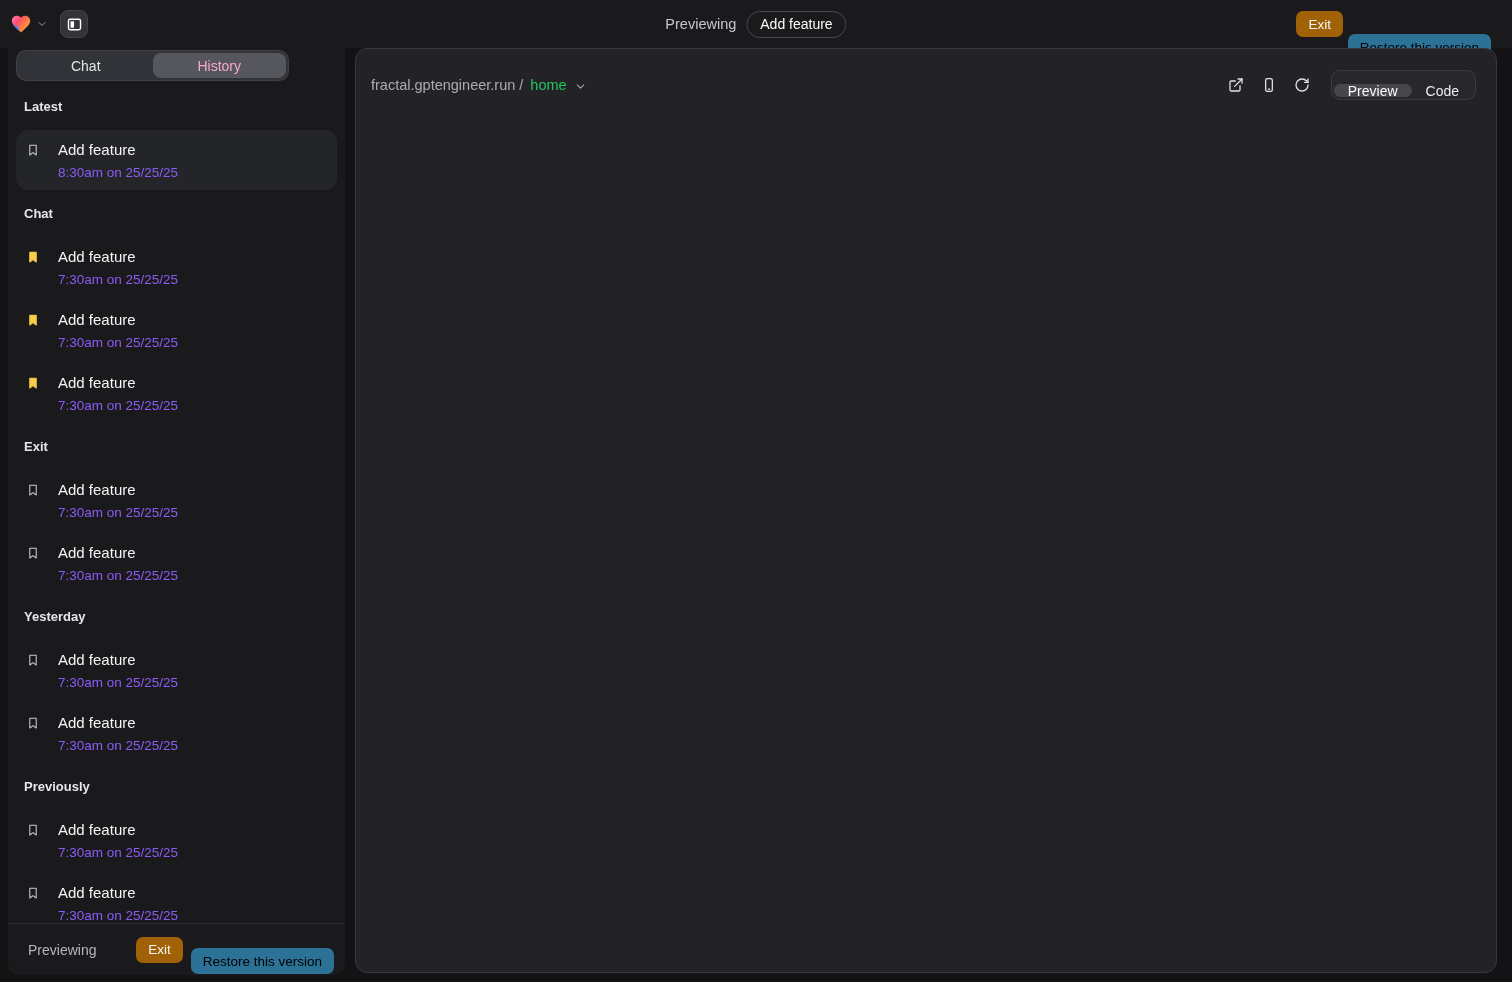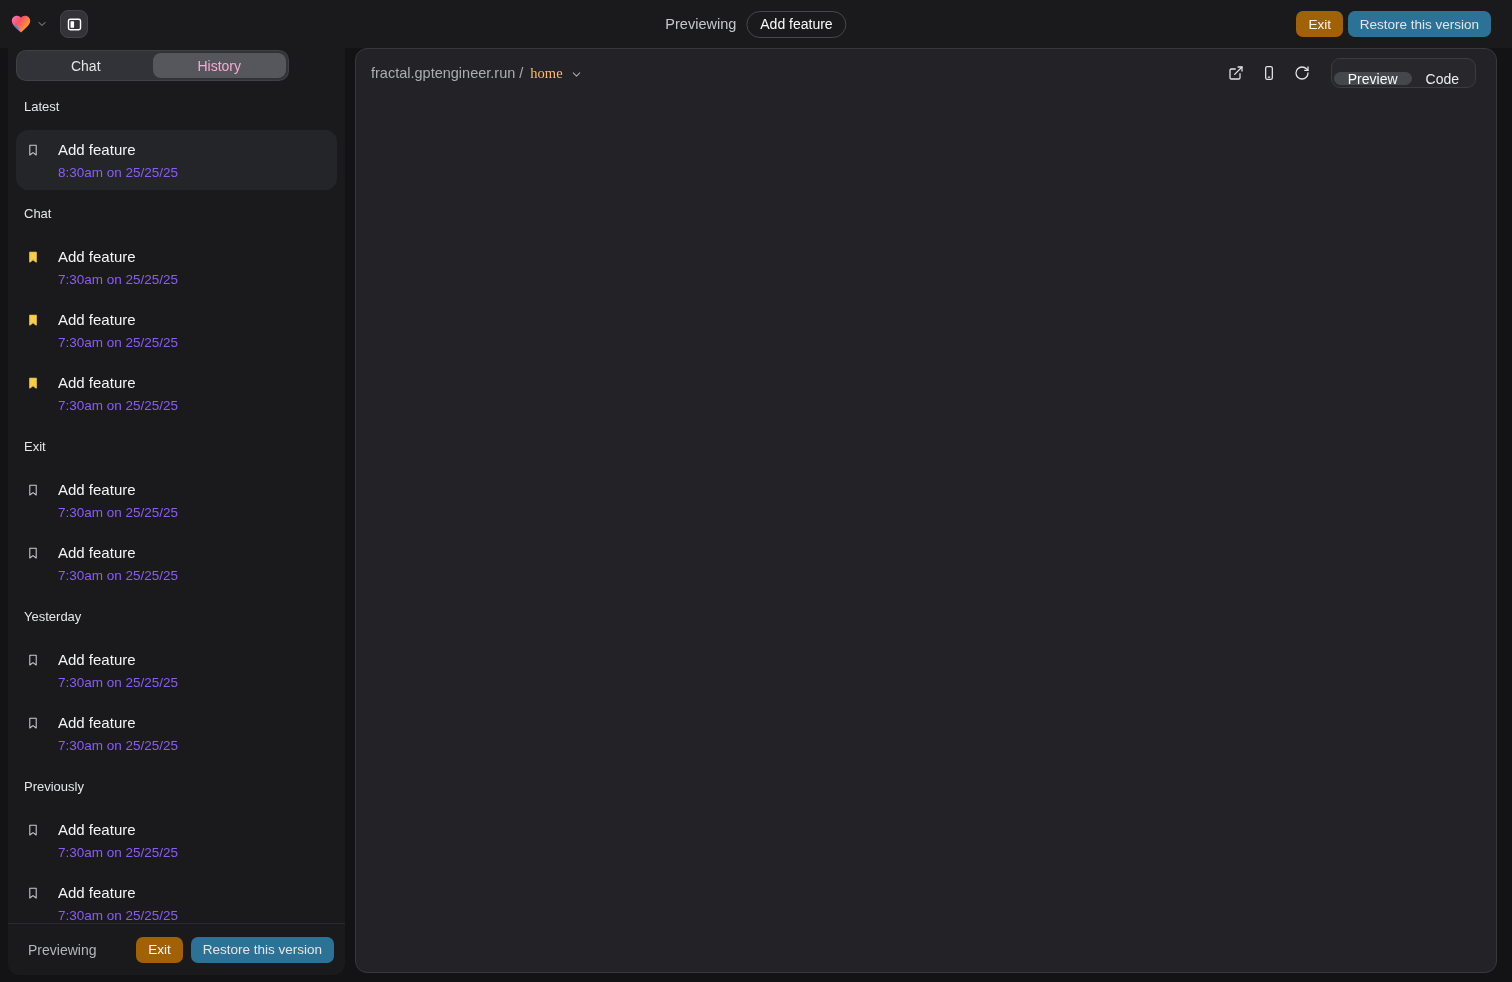--- a/index.html
+++ b/index.html
@@ -32,21 +32,21 @@
   .version-pill {
     border:1px solid #47484c; border-radius:999px; padding:4px 13px 5px;
     font-size:14px; color:#fafafa; background:transparent;
   }
   .btn {
     display:inline-flex; align-items:center; justify-content:center;
     height:26px; padding:0 12px; border-radius:7px; font-size:13.5px;
     border:none; cursor:pointer; white-space:nowrap;
   }
   .btn-exit { background:#a16207; color:#f5f5f6; }
-  .btn-restore { background:#2b7296; color:#e5e5e5; }
+  .btn-restore { background:#2b7296; color:#000000;margin-top:23px; }
   .topbar .btn-exit { position:absolute; top:11px; right:169px; }
   .topbar .btn-restore { position:absolute; top:11px; right:21px; }
 
   
   .sidebar {
     position:absolute; left:8px; top:48px; width:337px; height:927px;
     background:#1a1a1c; border-radius:0 0 12px 12px;
   }
   .side-tabs {
     position:absolute; left:8px; top:2px; width:273px; height:31px;
@@ -57,21 +57,21 @@
     flex:1; display:flex; align-items:center; justify-content:center;
     font-size:14px; color:#e2e4e6; border-radius:8px;
   }
   .side-tab.active { background:#55575c; color:#f9a8d4; }
 
   .history-list {
     position:absolute; left:0; top:42px; width:337px; height:833px;
     padding:0 8px; overflow:hidden;
   }
   .section-title {
-    font-size:13px; line-height:16px; color:#e4e6e8; font-weight:400;
+    font-size:13px; line-height:16px; color:#e4e6e8; font-weight:700;
     margin:25px 0 26px 8px;
   }
   .section-title:first-child { margin-top:9px; }
   .hitem { margin:0 0 23px 0; cursor:pointer; }
   .hitem-row { display:flex; align-items:center; gap:18px; padding-left:10px; }
   .bm { width:14px; height:14px; flex:0 0 14px; display:block; }
   .bm-filled { display:none; }
   .hitem.bookmarked .bm-filled { display:block; }
   .hitem-title { font-size:15px; line-height:17px; color:#f4f5f6; font-weight:500; }
   .hitem-time { font-size:13.5px; line-height:16px; color:#8b5cf6; margin:7px 0 0 42px; }
@@ -89,26 +89,26 @@
   .side-footer .previewing-label { font-size:14px; color:#b3b6ba; }
   .side-footer .btn-exit { margin-left:auto; }
   .side-footer .btn-restore { margin-left:8px; }
 
   
   .preview-panel {
     position:absolute; left:355px; top:48px; width:1142px; height:925px;
     background:#232327; border:1px solid #37373c; border-radius:12px;
   }
   .preview-header {
-    position:absolute; left:0; top:0; width:100%; height:48px;
+    position:absolute; left:0; top:12px; width:100%; height:48px;
     display:flex; align-items:center; padding:0 20px 0 15px;
   }
   .url-bar { display:flex; align-items:center; gap:7px; font-size:14.5px; cursor:pointer; }
   .url-host { color:#a9adb2; }
-  .url-page { color:#fdba74; font-weight:500;font-family:Liberation Serif, serif; }
+  .url-page { color:#22c55e; font-weight:500; }
   .url-chevron { width:13px; height:13px; color:#a9adb2; margin-top:2px; }
   .header-right { margin-left:auto; display:flex; align-items:center; }
   .icon-btn {
     width:25px; height:25px; background:transparent; border:none; cursor:pointer;
     display:flex; align-items:center; justify-content:center; color:#e4e5e7; padding:0;
   }
   .icon-btn + .icon-btn { margin-left:8px; }
   .seg-control {
     margin-left:16px; height:30px; display:flex; padding:2px;
     background:#28282c; border:1px solid #3b3c40; border-radius:9px; cursor:pointer;

